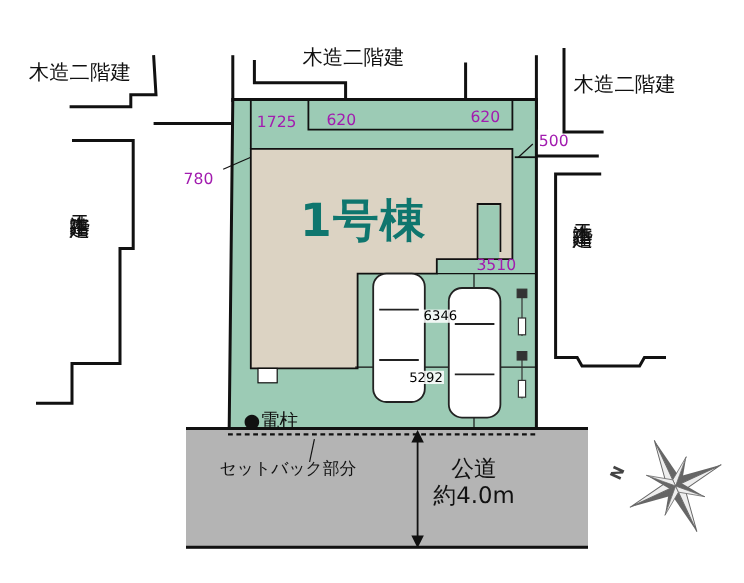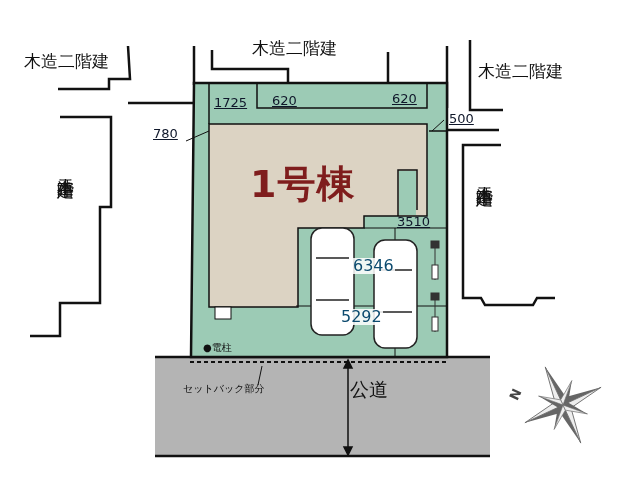--- a/index.html
+++ b/index.html
@@ -2,26 +2,26 @@
 <html><head>
 <meta charset="utf-8">
 <style>
   html, body { margin: 0; padding: 0; background: #ffffff; }
   body { width: 620px; height: 486px; overflow: hidden; position: relative;
          font-family: "DejaVu Sans", "Liberation Sans", sans-serif; }
   svg { position: absolute; left: 0; top: 0; }
   .label { position: absolute; color: #111; white-space: nowrap; line-height: 1; }
   .nb-h { font-size: 17px; }
   .nb-v { font-size: 17px; writing-mode: vertical-rl; letter-spacing: 1px; }
-  .dim { font-size: 13px; color: #0f172a; text-decoration: underline; }
-  .dim-w { font-size: 16px; color: #0c4a6e; background: rgba(255,255,255,0.85); padding: 0 1px; }
-  .bldg { font-size: 38px; font-weight: bold; color: #7f1d1d; letter-spacing: 1px; }
-  .pole { font-size: 10px; }
-  .setback { font-size: 10px; }
-  .road { font-size: 19px; text-align: left; line-height: 1.15; font-family: Liberation Mono, monospace; }
+  .dim { font-size: 13px; color: #a21caf; }
+  .dim-w { font-size: 11px; color: #000000; background: rgba(255,255,255,0.85); padding: 0 1px; }
+  .bldg { font-size: 38px; font-weight: bold; color: #0f766e; letter-spacing: 1px; }
+  .pole { font-size: 16px; }
+  .setback { font-size: 14px; }
+  .road { font-size: 19px; text-align: center; line-height: 1.15; }
 </style>
 </head>
 <body>
 
 <svg width="620" height="486" viewBox="0 0 620 486">
 
   <g fill="none" stroke="#111" stroke-width="2.5">
 
     <polyline points="128,46 130,79 109,79 109,89 58,89"></polyline>
     <polyline points="128,103 193,103"></polyline>
@@ -122,27 +122,28 @@
 <div class="label nb-h" style="left:252px;top:40px;">木造二階建</div>
 <div class="label nb-h" style="left:478px;top:63px;">木造二階建</div>
 <div class="label nb-v" style="left:57px;top:165px;">木造二階建</div>
 <div class="label nb-v" style="left:476px;top:173px;">木造二階建</div>
 
 <div class="label bldg" style="left:250px;top:165px;">1号棟</div>
 
 <div class="label dim" style="left:214px;top:96px;">1725</div>
 <div class="label dim" style="left:272px;top:94px;">620</div>
 <div class="label dim" style="left:392px;top:92px;">620</div>
-<div class="label dim" style="left:153px;top:127px;">780</div>
+<div class="label dim" style="left:153px;top:143px;">780</div>
 <div class="label dim" style="left:449px;top:112px;">500</div>
 <div class="label dim" style="left:397px;top:215px;text-align:right;">3510</div>
 <div class="label dim-w" style="left:352px;top:258px;">6346</div>
 <div class="label dim-w" style="left:340px;top:309px;">5292</div>
 
 <div class="label pole" style="left:203px;top:343px;">●電柱</div>
 
 <div class="label setback" style="left:183px;top:384px;">セットバック部分</div>
 
 <div class="label road" style="left:350px;top:381px;width:90px;">
   <div>公道</div>
+  <div>約4.0m</div>
 </div>
 
 <div class="label" style="left:510px;top:388px;font-size:13px;color:#444;transform:rotate(-65deg);font-weight:bold;">N</div>
 
 </body></html>

